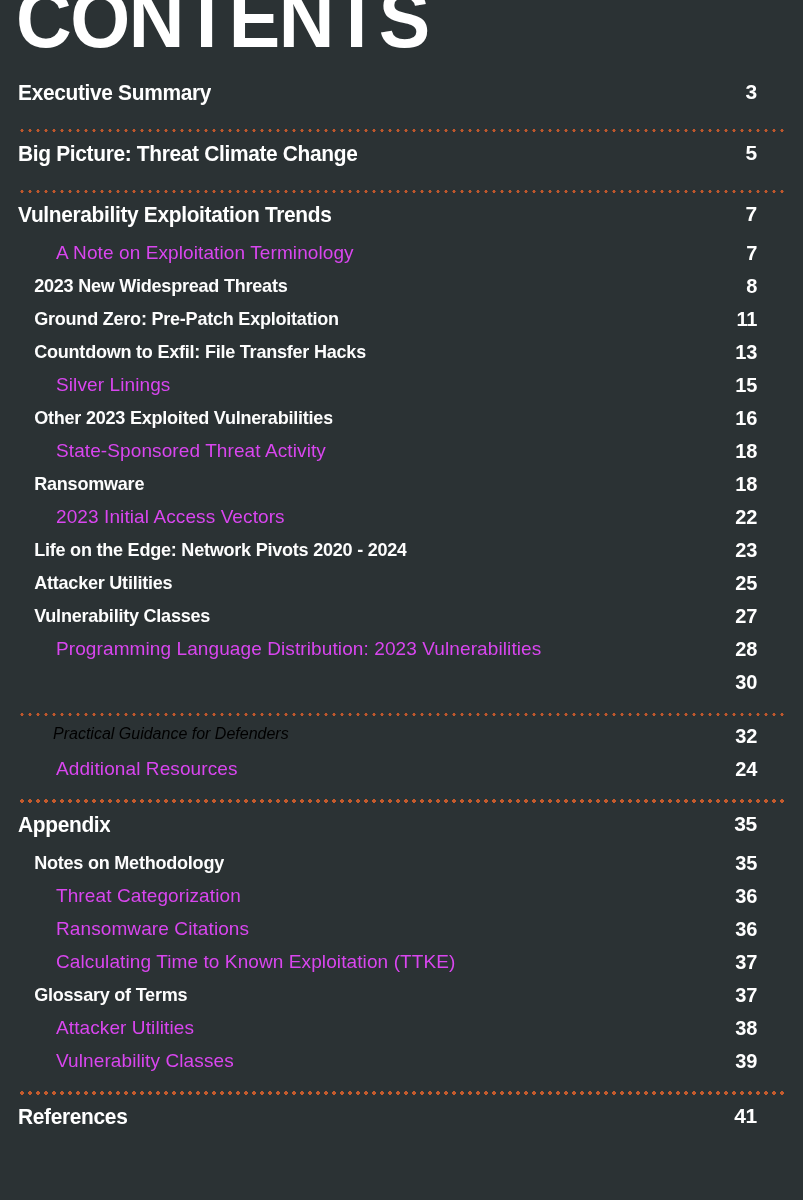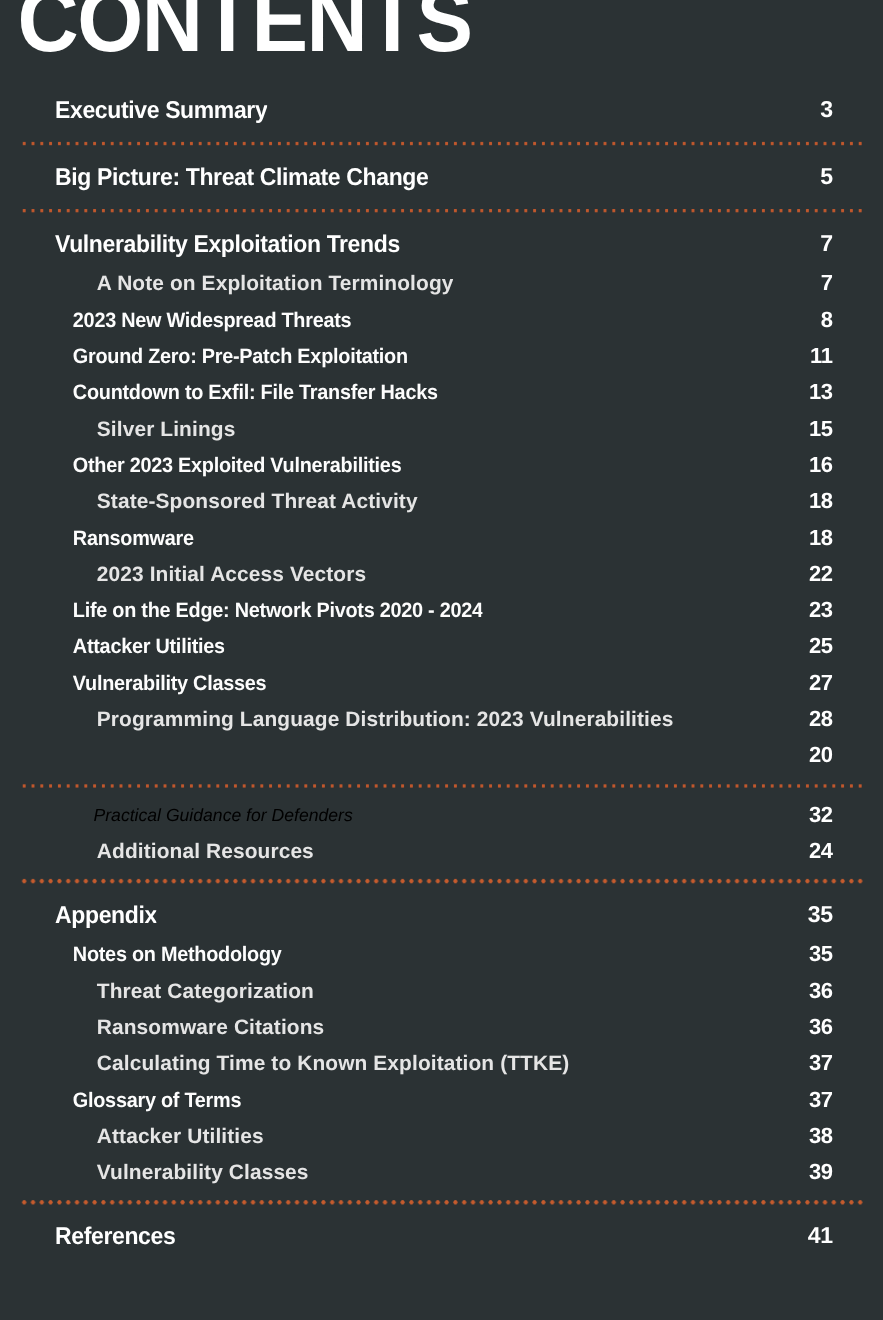--- a/index.html
+++ b/index.html
@@ -41,25 +41,24 @@
   .toc-list {
     position: absolute;
     left: 0;
     top: 80px;
     width: 803px;
   }
 
   .toc-row {
     position: relative;
     display: flex;
-    align-items: center;
+    align-items: flex-start;
     height: 33px;
     padding-right: 46px;
     box-sizing: border-box;
-    margin-left: 32px;
   }
   .toc-row .label {
     flex: 0 1 auto;
     white-space: nowrap;
     overflow: hidden;
   }
   .toc-row .spacer {
     flex: 1 1 auto;
   }
   .toc-row .page-num {
@@ -103,22 +102,22 @@
     color: #fdfdfd;
     letter-spacing: -0.25px;
     transform: scaleX(0.95);
     transform-origin: left center;
   }
 
   
   .lvl3 .label {
     padding-left: 56px;
     font-size: 19px;
-    font-weight: 700;
-    color: #e5e5e5;
+    font-weight: 400;
+    color: #d946ef;
     letter-spacing: 0.1px;
   }
 
   
   .divider {
     position: relative;
     height: 21px;
   }
   .divider::after {
     content: "";
@@ -224,21 +223,21 @@
         <span class="spacer"></span>
         <span class="page-num">27</span>
       </div>
       <div class="toc-row lvl3">
         <span class="label">Programming Language Distribution: 2023 Vulnerabilities</span>
         <span class="spacer"></span>
         <span class="page-num">28</span>
       </div>
       <div class="toc-row lvl3">
         <span class="spacer"></span>
-        <span class="page-num">20</span>
+        <span class="page-num">30</span>
       </div>
       <div class="divider"></div>
       <div class="toc-row lvl1b">
         <span class="label">Practical Guidance for Defenders</span>
         <span class="spacer"></span>
         <span class="page-num">32</span>
       </div>
       <div class="toc-row lvl3">
         <span class="label">Additional Resources</span>
         <span class="spacer"></span>

